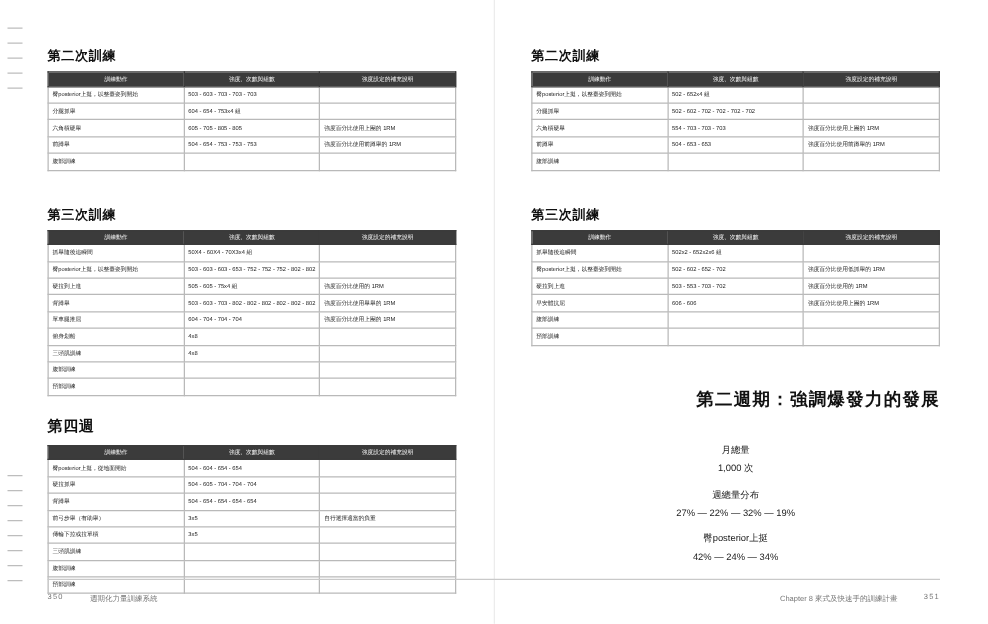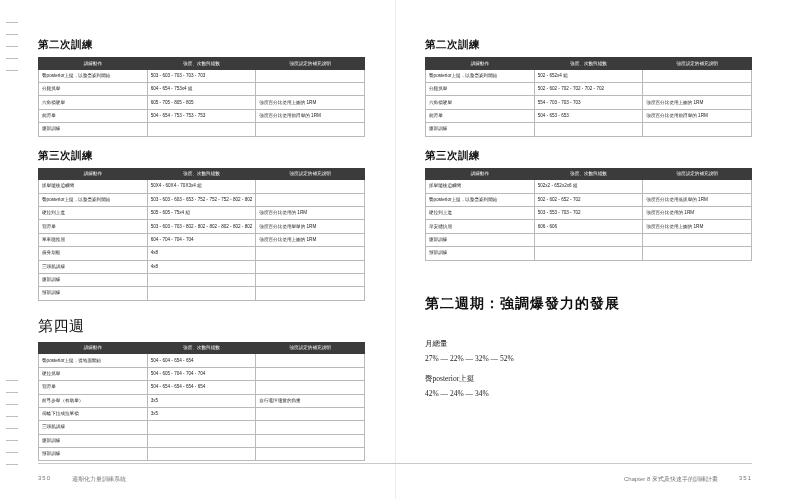--- a/index.html
+++ b/index.html
@@ -30,25 +30,25 @@
     padding: 38px 38px 0 30px;
   }
   h2.section-title {
     font-size: 10.5px;
     font-weight: bold;
     margin: 0 0 5px 0;
     letter-spacing: 0.5px;
     color: #111;
   }
   h2.section-title.spaced {
-    margin-top: 12px;
+    margin-top: 28px;
   }
   h2.week-title {
-    font-size: 15px;
-    font-weight: normal;
+    font-size: 12px;
+    font-weight: bold;
     margin: 16px 0 6px 0;
     letter-spacing: 0.5px;
     color: #111;
   }
   table.tbl {
     width: 100%;
     border-collapse: collapse;
     table-layout: fixed;
     margin-bottom: 2px;
     font-size: 4.6px;
@@ -69,29 +69,29 @@
     vertical-align: middle;
     line-height: 1.35;
     font-size: 4.6px;
     color: #1a1a1a;
     height: 8px;
   }
   table.tbl td.c1 { width: 36%; text-align: left; }
   table.tbl td.c2 { width: 32%; text-align: left; }
   table.tbl td.c3 { width: 32%; text-align: left; }
   .phase-title {
-    text-align: left;
+    text-align: right;
     font-size: 14px;
     font-weight: bold;
     margin: 34px 0 26px 0;
     letter-spacing: 1px;
     color: #111;
   }
   .center-block {
-    font-family: Liberation Serif, serif;
+    text-align: center;
   }
   .cb-label {
     font-size: 7.5px;
     margin: 9px 0 5px 0;
     color: #1a1a1a;
   }
   .cb-value {
     font-size: 7.5px;
     margin: 0 0 11px 0;
     color: #1a1a1a;
@@ -404,21 +404,23 @@
           <td class="c2"></td>
           <td class="c3"></td>
         </tr>
       </tbody>
     </table>
 
     <div class="phase-title">第二週期：強調爆發力的發展</div>
 
     <div class="center-block">
       <div class="cb-label">月總量</div>
-      <div class="cb-value">27% — 22% — 32% — 52%</div>
+      <div class="cb-value">1,000 次</div>
+      <div class="cb-label">週總量分布</div>
+      <div class="cb-value">27% — 22% — 32% — 19%</div>
       <div class="cb-label">臀posterior上挺</div>
       <div class="cb-value">42% — 24% — 34%</div>
     </div>
 
   </div>
 
   <div class="footer">
     <div class="footer-line"></div>
     <div class="page-num left">350</div>
     <div class="foot-text left">週期化力量訓練系統</div>

